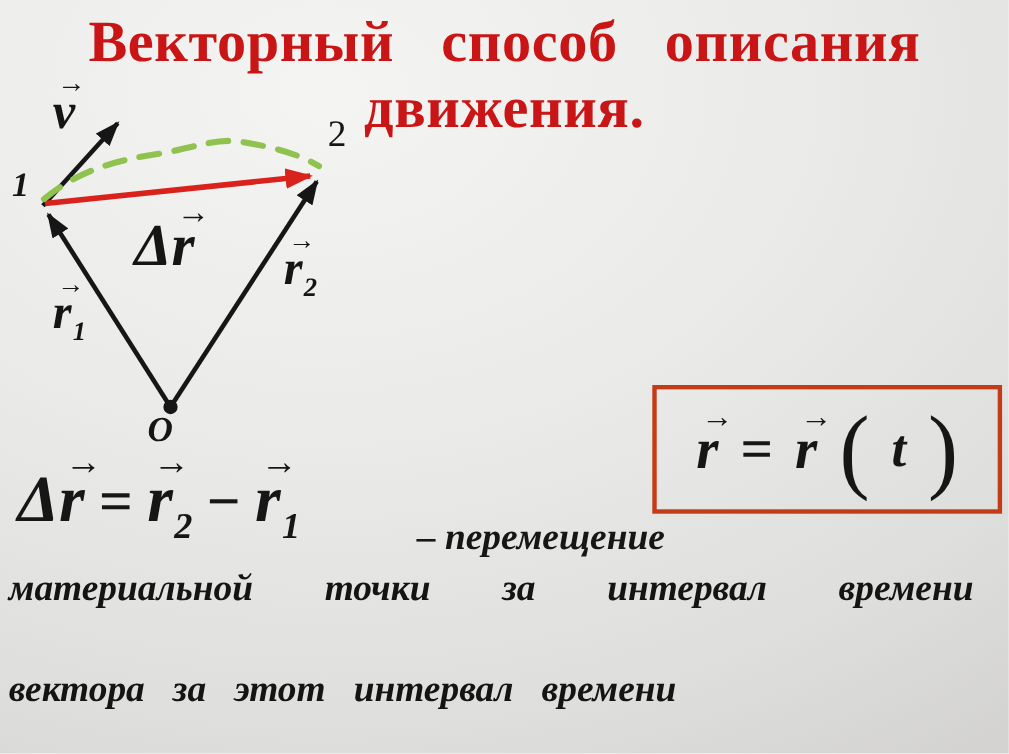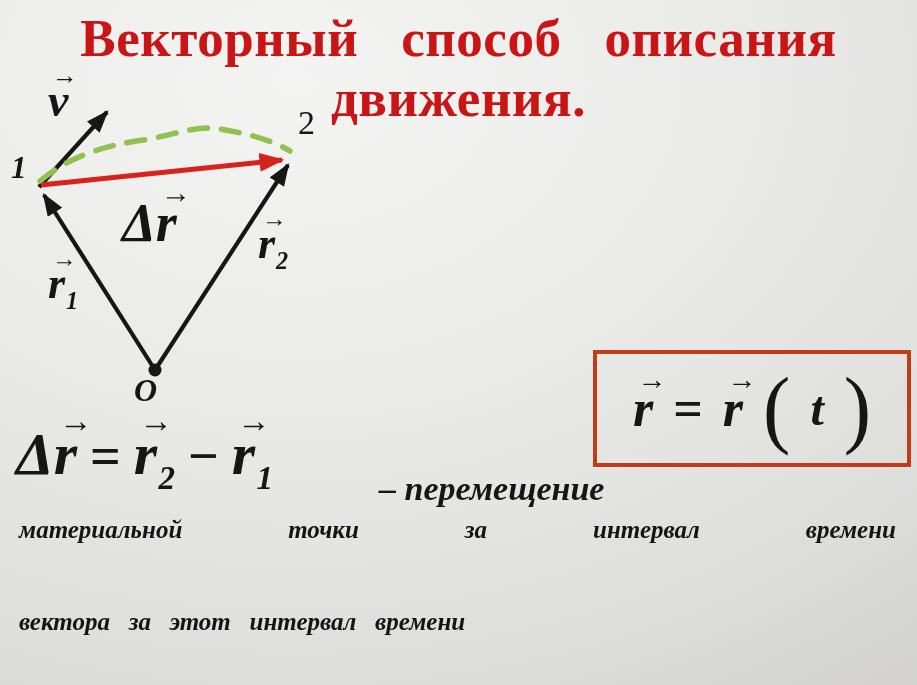--- a/index.html
+++ b/index.html
@@ -70,23 +70,22 @@
   .fdelta .eq, .fdelta .minus { font-style: normal; font-weight: bold; font-size: 54px; }
   .fdelta .dgroup { display: inline-flex; align-items: baseline; }
 
   
   .caption {
     position: absolute; left: 350px; top: 470px;
     font-size: 34px; font-weight: bold; font-style: italic; margin-left: 29px;
   }
   .bline {
     position: absolute; left: 8px;
-    font-size: 25px; font-weight: bold; font-style: italic; color: #141414;
+    font-size: 34px; font-weight: bold; font-style: italic; color: #141414;
     line-height: 1.25;
-    margin-left: 11px;
   }
   .bline.justify { text-align: justify; text-align-last: justify; white-space: nowrap; }
   .b1 { top: 514px; width: 877px; }
   .b2 { top: 560px; width: 903px; }
   .b3 { top: 606px; word-spacing: 0.5em; }
   .tsub { font-size: 0.6em; vertical-align: -0.32em; font-style: italic; font-weight: bold; }
 </style>
 </head>
 <body>
 

